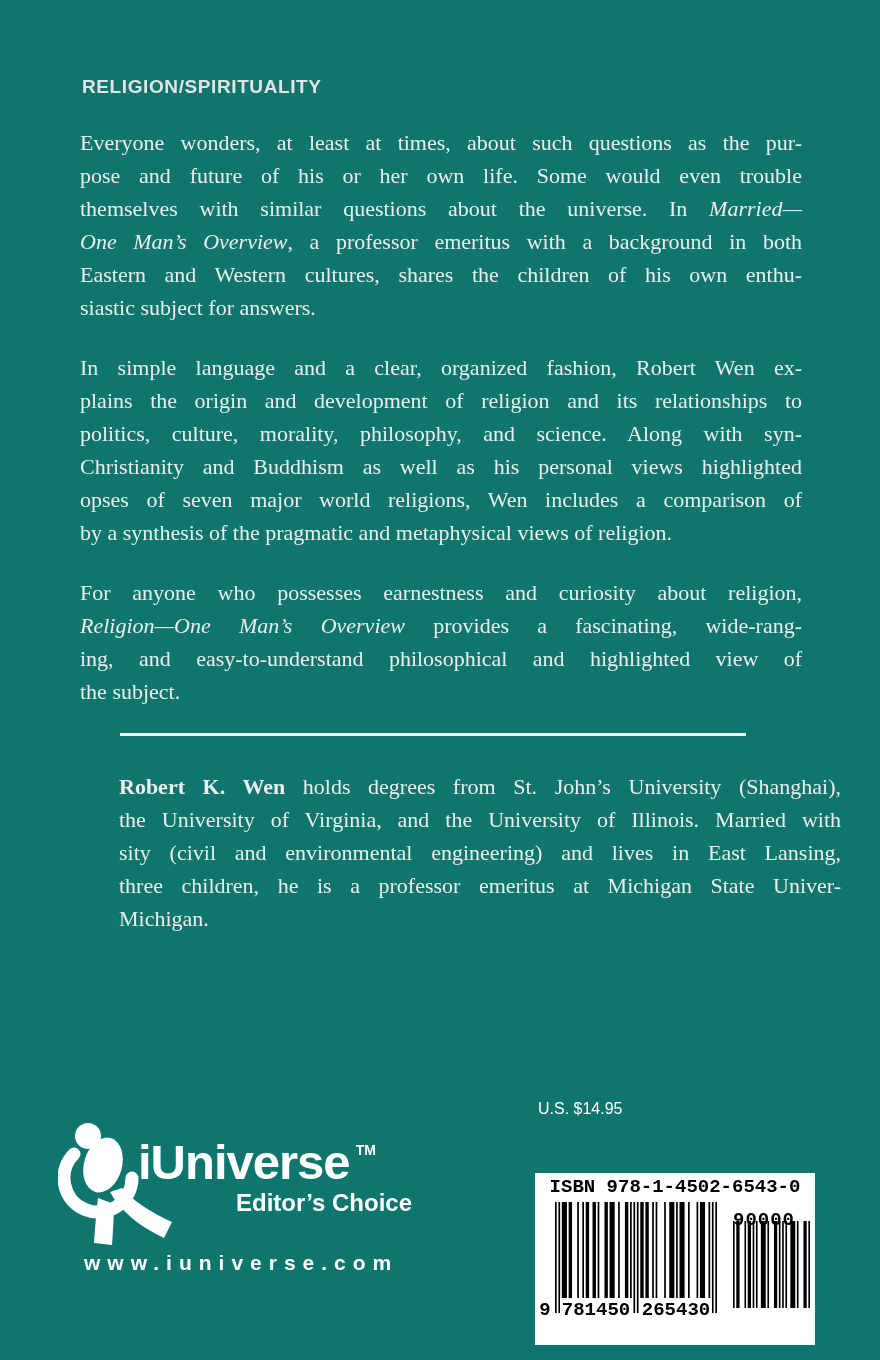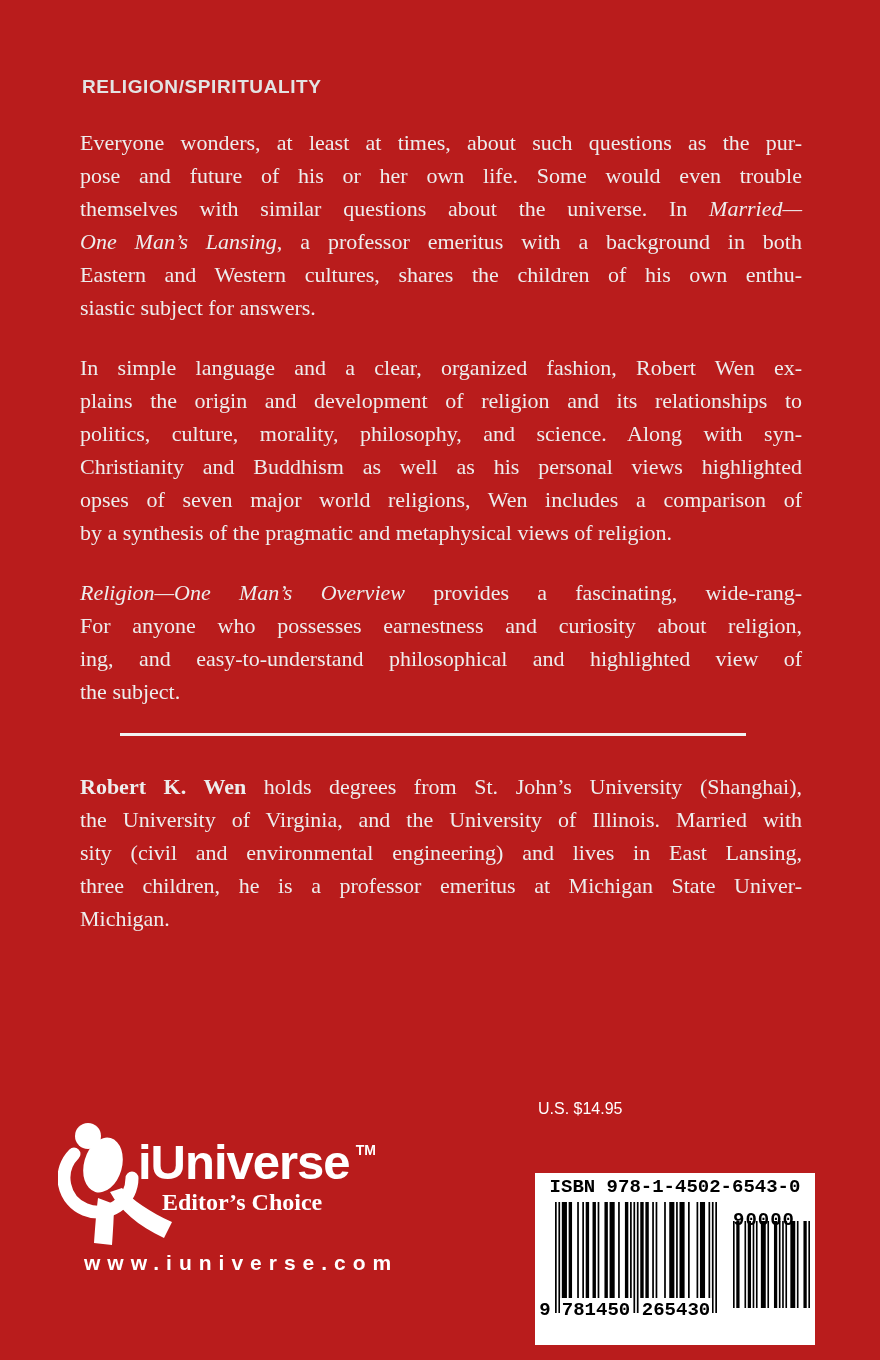--- a/index.html
+++ b/index.html
@@ -1,47 +1,47 @@
 <!DOCTYPE html>
 <html><head>
 <meta charset="utf-8">
 <style>
   html,body{margin:0;padding:0;background:#111;}
   .cover{
-    position:relative;width:880px;height:1360px;background:#b91c1c;
+    position:relative;width:880px;height:1360px;background:#0f766e;
     overflow:hidden;font-family:"Liberation Serif",serif;color:#ededed;
   }
   
   .category{
     position:absolute;left:82px;top:76px;
     font-family:"Liberation Sans",sans-serif;font-size:19px;font-weight:600;
     letter-spacing:.6px;color:#e3e3e3;
   }
   
   .textblock{position:absolute;left:80px;width:722px;font-size:22px;line-height:33px;}
   .synopsis{top:126px;}
-  .bio{top:770px;}
+  .bio{top:770px;margin-left:39px;}
   .para{margin:0 0 27px 0;}
   .line{text-align:justify;text-align-last:justify;}
   .line.end{text-align-last:left;}
   .it{font-style:italic;}
   .bd{font-weight:bold;}
   .divider{position:absolute;left:120px;top:733px;width:626px;height:3px;background:#f2f2f2;}
   
   .logo-icon{position:absolute;left:58px;top:1112px;width:180px;height:135px;}
   .logo-icon svg{width:100%;height:100%;display:block;}
   .wordmark{
     position:absolute;left:138px;top:1134px;
     font-family:"Liberation Sans",sans-serif;font-weight:bold;font-size:49px;
     letter-spacing:-1px;color:#fff;white-space:nowrap;
   }
   .tm{font-size:14px;letter-spacing:0;position:relative;top:-24px;left:6px;font-weight:bold;}
   .tagline{
-    position:absolute;left:162px;top:1189px;width:250px;text-align:left;
-    font-family:Liberation Serif, serif;font-weight:bold;font-size:24px;color:#fff;
+    position:absolute;left:162px;top:1189px;width:250px;text-align:right;
+    font-family:Liberation Sans, sans-serif;font-weight:bold;font-size:24px;color:#fff;
   }
   .url{
     position:absolute;left:84px;top:1251px;
     font-family:"Liberation Sans",sans-serif;font-weight:bold;font-size:21px;
     letter-spacing:7px;color:#fff;white-space:nowrap;
   }
   .price{
     position:absolute;left:538px;top:1100px;
     font-family:"Liberation Sans",sans-serif;font-size:16px;color:#fff;
   }
@@ -73,35 +73,35 @@
 
 <div class="cover">
 
   <div class="category">RELIGION/SPIRITUALITY</div>
 
   <div class="textblock synopsis" id="synopsis">
       <div class="para">
         <div class="line"><span>Everyone wonders, at least at times, about such questions as the pur-</span></div>
         <div class="line"><span>pose and future of his or her own life. Some would even trouble</span></div>
         <div class="line"><span>themselves with similar questions about the universe. In </span><span class="it">Married—</span></div>
-        <div class="line"><span class="it">One Man’s Lansing</span><span>, a professor emeritus with a background in both</span></div>
+        <div class="line"><span class="it">One Man’s Overview</span><span>, a professor emeritus with a background in both</span></div>
         <div class="line"><span>Eastern and Western cultures, shares the children of his own enthu-</span></div>
         <div class="line end"><span>siastic subject for answers.</span></div>
       </div>
       <div class="para">
         <div class="line"><span>In simple language and a clear, organized fashion, Robert Wen ex-</span></div>
         <div class="line"><span>plains the origin and development of religion and its relationships to</span></div>
         <div class="line"><span>politics, culture, morality, philosophy, and science. Along with syn-</span></div>
         <div class="line"><span>Christianity and Buddhism as well as his personal views highlighted</span></div>
         <div class="line"><span>opses of seven major world religions, Wen includes a comparison of</span></div>
         <div class="line end"><span>by a synthesis of the pragmatic and metaphysical views of religion.</span></div>
       </div>
       <div class="para">
+        <div class="line"><span>For anyone who possesses earnestness and curiosity about religion,</span></div>
         <div class="line"><span class="it">Religion—One Man’s Overview</span><span> provides a fascinating, wide-rang-</span></div>
-        <div class="line"><span>For anyone who possesses earnestness and curiosity about religion,</span></div>
         <div class="line"><span>ing, and easy-to-understand philosophical and highlighted view of</span></div>
         <div class="line end"><span>the subject.</span></div>
       </div>
     </div>
 
   <div class="divider"></div>
 
   <div class="textblock bio" id="bio">
       <div class="line"><span class="bd">Robert K. Wen</span><span> holds degrees from St. John’s University (Shanghai),</span></div>
       <div class="line"><span>the University of Virginia, and the University of Illinois. Married with</span></div>

